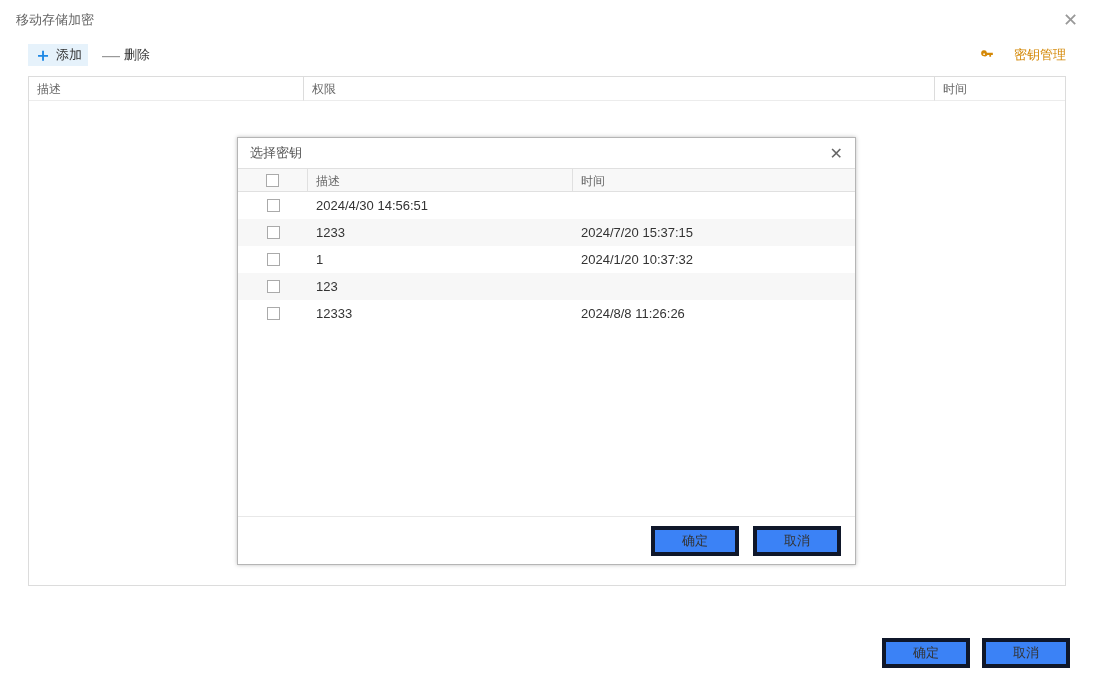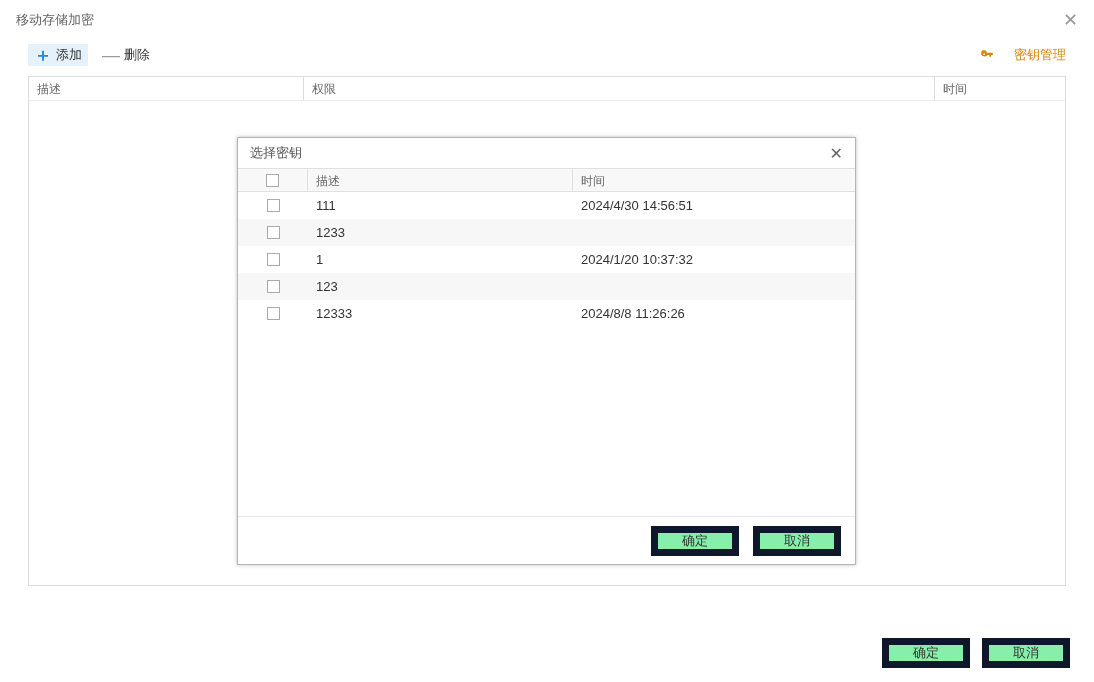--- a/index.html
+++ b/index.html
@@ -103,22 +103,22 @@
   .footer {
     position: absolute;
     bottom: 14px;
     right: 24px;
     display: flex;
     gap: 12px;
   }
   .btn {
     min-width: 88px;
     height: 30px;
-    border: 7px solid #0f172a;
-    background: #86efac;
+    border: 4px solid #0f172a;
+    background: #3b82f6;
     cursor: pointer;
     display: inline-flex;
     align-items: center;
     justify-content: center;
     color: #333;
   }
 
   
   .inner-dialog {
     position: absolute;
@@ -251,28 +251,28 @@
         <span class="chk"></span>
       </div>
       <div class="hcol hcol-desc">描述</div>
       <div class="hcol hcol-time">时间</div>
     </div>
     <div class="inner-rows" id="inner-rows">
         <div class="row">
           <div class="rcell rcell-check">
             <span class="chk"></span>
           </div>
-          <div class="rcell rcell-desc">111</div>
           <div class="rcell rcell-time">2024/4/30 14:56:51</div>
         </div>
         <div class="row">
           <div class="rcell rcell-check">
             <span class="chk"></span>
           </div>
           <div class="rcell rcell-desc">1233</div>
+          <div class="rcell rcell-time">2024/7/20 15:37:15</div>
         </div>
         <div class="row">
           <div class="rcell rcell-check">
             <span class="chk"></span>
           </div>
           <div class="rcell rcell-desc">1</div>
           <div class="rcell rcell-time">2024/1/20 10:37:32</div>
         </div>
         <div class="row">
           <div class="rcell rcell-check">

